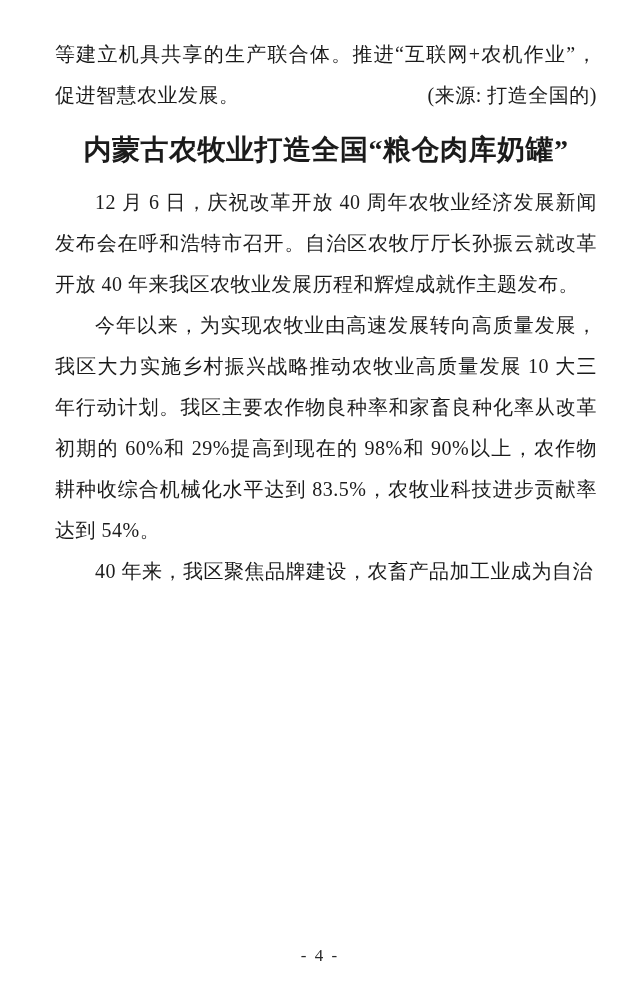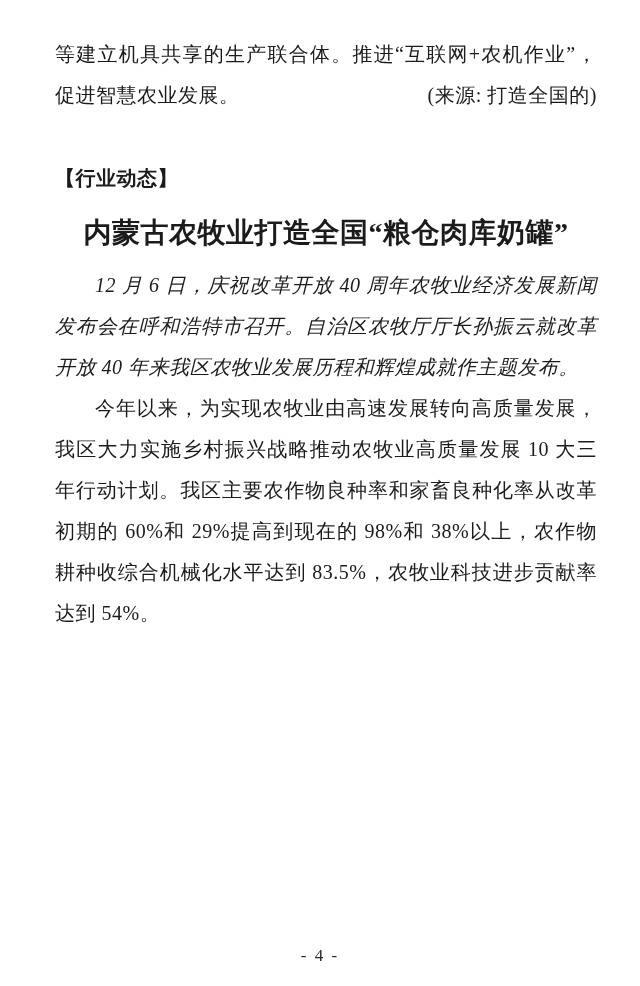--- a/index.html
+++ b/index.html
@@ -48,21 +48,20 @@
     line-height: 41px;
     font-weight: bold;
     text-align: center;
     letter-spacing: 0.5px;
   }
   .para.indent {
     text-indent: 2em;
   }
   .para.first-after-title {
     margin-top: 12px;
-    font-style: italic;
   }
   .page-footer {
     position: absolute;
     left: 0;
     right: 0;
     top: 944px;
     text-align: center;
     font-size: 17px;
     line-height: 24px;
     letter-spacing: 2px;
@@ -72,25 +71,25 @@
 </head>
 <body>
 
 <div class="page">
 
   <div class="para cont">
     <span>等建立机具共享的生产联合体。推进“互联网+农机作业”，促进智慧农业发展。</span>
     <span class="source">(来源: 打造全国的)</span>
   </div>
 
-  <div class="section-header">【行业动态】</div>
 
   <div class="article-title">内蒙古农牧业打造全国“粮仓肉库奶罐”</div>
 
   <p class="para indent first-after-title">12 月 6 日，庆祝改革开放 40 周年农牧业经济发展新闻发布会在呼和浩特市召开。自治区农牧厅厅长孙振云就改革开放 40 年来我区农牧业发展历程和辉煌成就作主题发布。</p>
 
-  <p class="para indent">今年以来，为实现农牧业由高速发展转向高质量发展，我区大力实施乡村振兴战略推动农牧业高质量发展 10 大三年行动计划。我区主要农作物良种率和家畜良种化率从改革初期的 60%和 29%提高到现在的 98%和 38%以上，农作物耕种收综合机械化水平达到 83.5%，农牧业科技进步贡献率达到 54%。</p>
+  <p class="para indent">今年以来，为实现农牧业由高速发展转向高质量发展，我区大力实施乡村振兴战略推动农牧业高质量发展 10 大三年行动计划。我区主要农作物良种率和家畜良种化率从改革初期的 60%和 29%提高到现在的 98%和 90%以上，农作物耕种收综合机械化水平达到 83.5%，农牧业科技进步贡献率达到 54%。</p>
 
 
+  <p class="para indent">40 年来，我区聚焦品牌建设，农畜产品加工业成为自治</p>
 
   <div class="page-footer">- 4 -</div>
 
 </div>
 
 </body></html>

